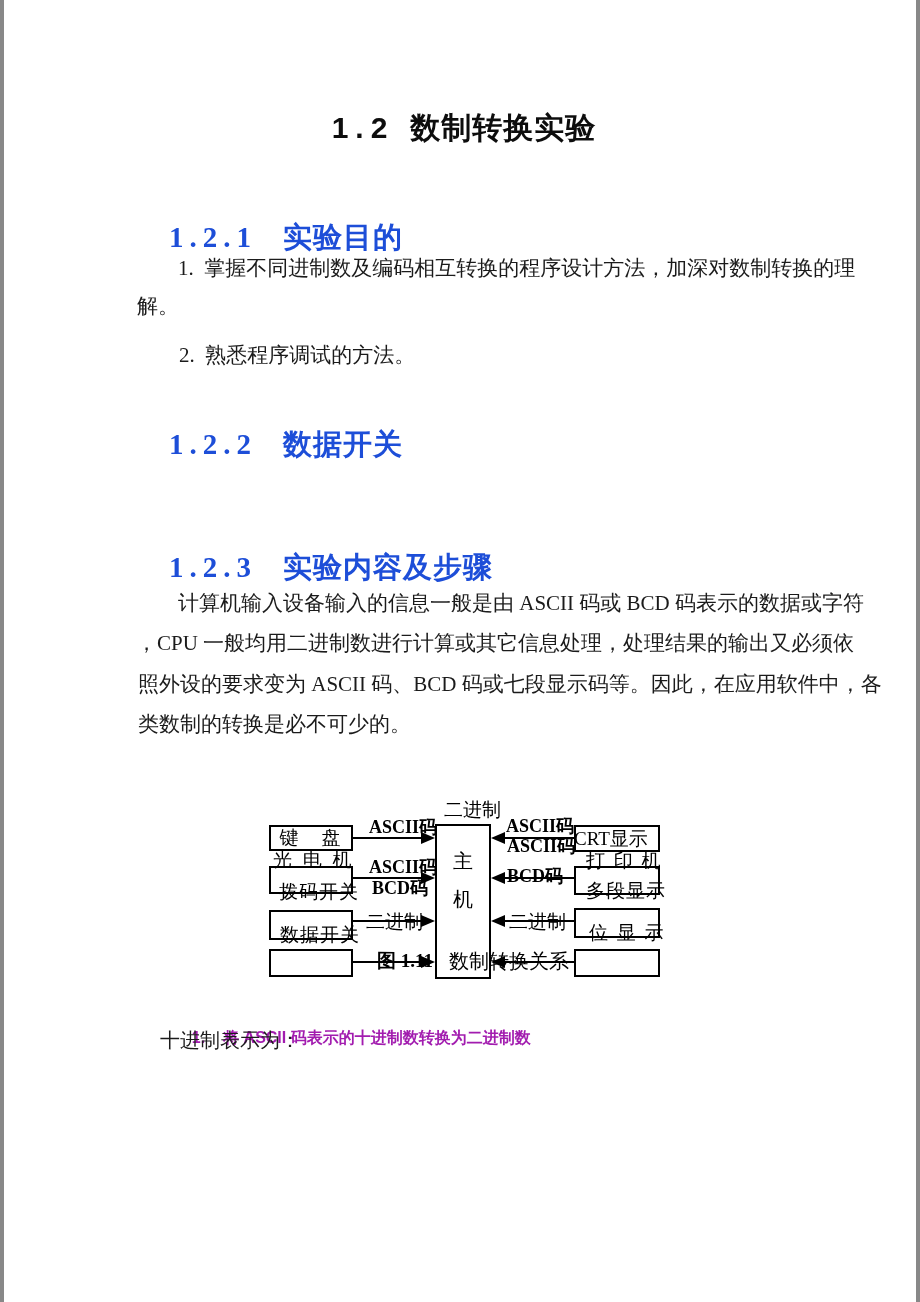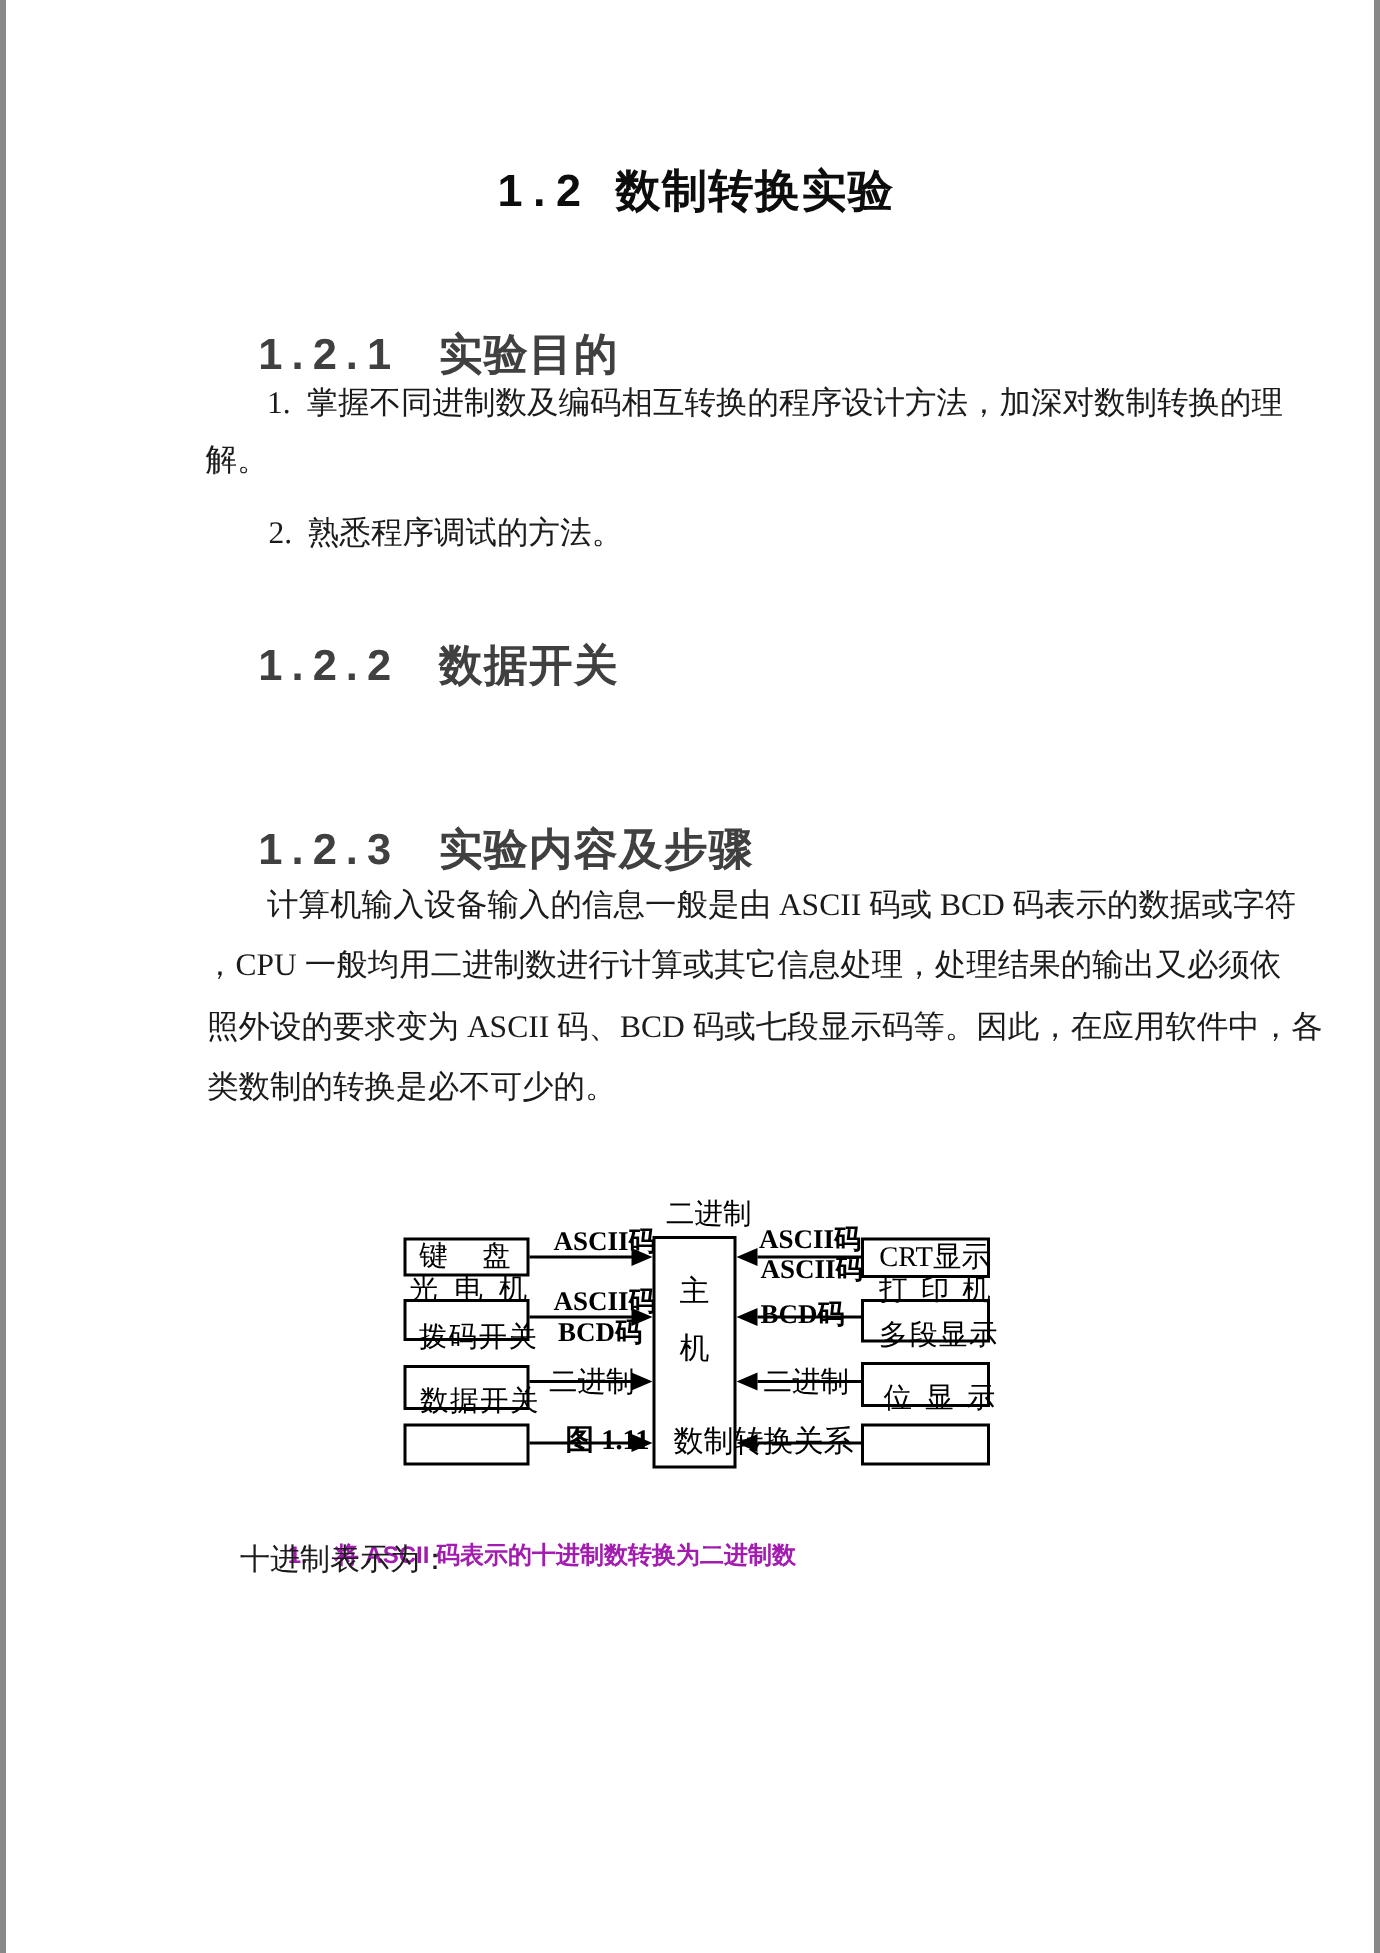--- a/index.html
+++ b/index.html
@@ -24,23 +24,23 @@
     top:110px;left:0;width:920px;
     text-align:center;
     font-family:"Liberation Sans","DejaVu Sans",sans-serif;
     font-weight:bold;font-size:30px;line-height:36px;
     color:#0d0d0d;
   }
   .doc-title .num{letter-spacing:7px;margin-right:16px;}
   .doc-title .txt{letter-spacing:1px;}
   .h2{
     position:absolute;left:136px;
-    font-family:Liberation Sans, sans-serif;
+    font-family:Liberation Serif, serif;
     font-weight:bold;font-size:29px;line-height:34px;
-    color:#404040;white-space:pre;
+    color:#1d4ed8;white-space:pre;
   }
   .h2 .num{letter-spacing:6px;}
   .h2 .txt{margin-left:26px;letter-spacing:1px;}
   .step-head{
     position:absolute;
     font-family:"Liberation Sans","DejaVu Sans",sans-serif;
     font-weight:bold;font-size:16px;line-height:26px;
     color:#a21caf;white-space:pre;
   }
   .step-head .txt{margin-left:18px;}
@@ -148,21 +148,21 @@
 
     <div class="dlabel b" style="left:247px;top:22px">ASCII码</div>
     <div class="dlabel b" style="left:248px;top:42px">ASCII码</div>
     <div class="dlabel b" style="left:248px;top:72px">BCD码</div>
     <div class="dlabel" style="left:250px;top:117px;font-size:19px">二进制</div>
 
     <div class="dboxtext" style="left:10px;top:33px;width:84px;text-align:center;letter-spacing:2px">键　盘</div>
     <div class="dboxtext" style="left:14px;top:55px;letter-spacing:3px">光 电 机</div>
     <div class="dboxtext" style="left:20px;top:87px;letter-spacing:1px">拨码开关</div>
     <div class="dboxtext" style="left:21px;top:130px;letter-spacing:1px">数据开关</div>
-    <div class="dboxtext" style="left:315px;top:34px;width:86px;text-align:right">CRT显示</div>
+    <div class="dboxtext" style="left:315px;top:34px;width:86px;text-align:left">CRT显示</div>
     <div class="dboxtext" style="left:327px;top:56px;letter-spacing:2px">打 印 机</div>
     <div class="dboxtext" style="left:327px;top:86px;letter-spacing:1px">多段显示</div>
     <div class="dboxtext" style="left:330px;top:128px;letter-spacing:2px">位 显 示</div>
 
     <div class="dlabel b" style="left:118px;top:156px;font-size:19px">图 1.11</div>
     <div class="dcaption" style="left:190px;top:155px">数制转换关系</div>
   </div>
 
   <div class="step-head" style="top:999px;left:170px">
     <span>1.</span><span class="txt">将 ASCII 码表示的十进制数转换为二进制数</span>

